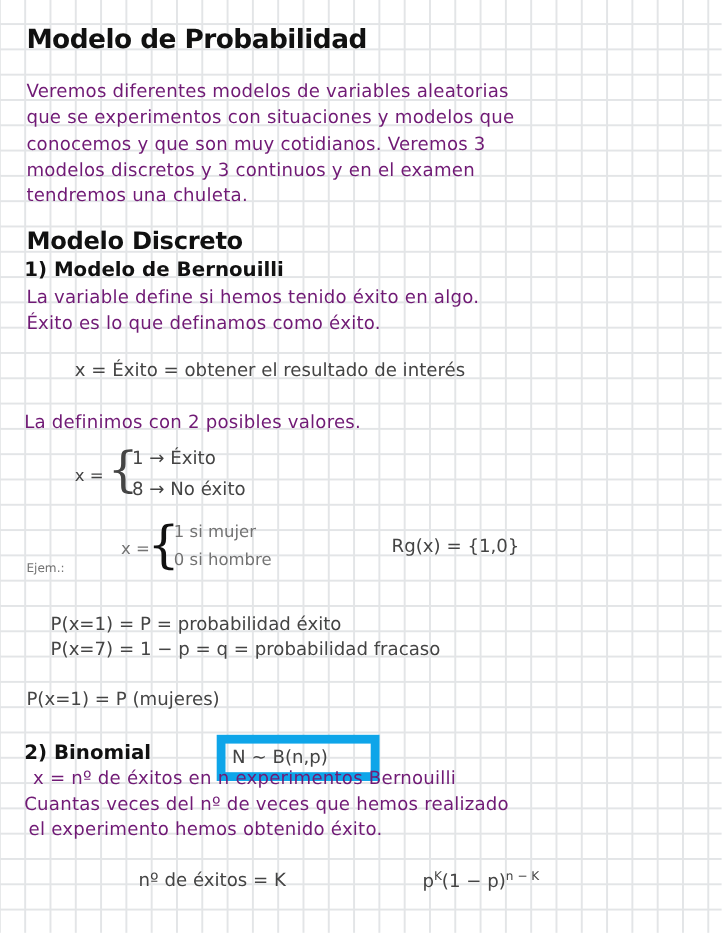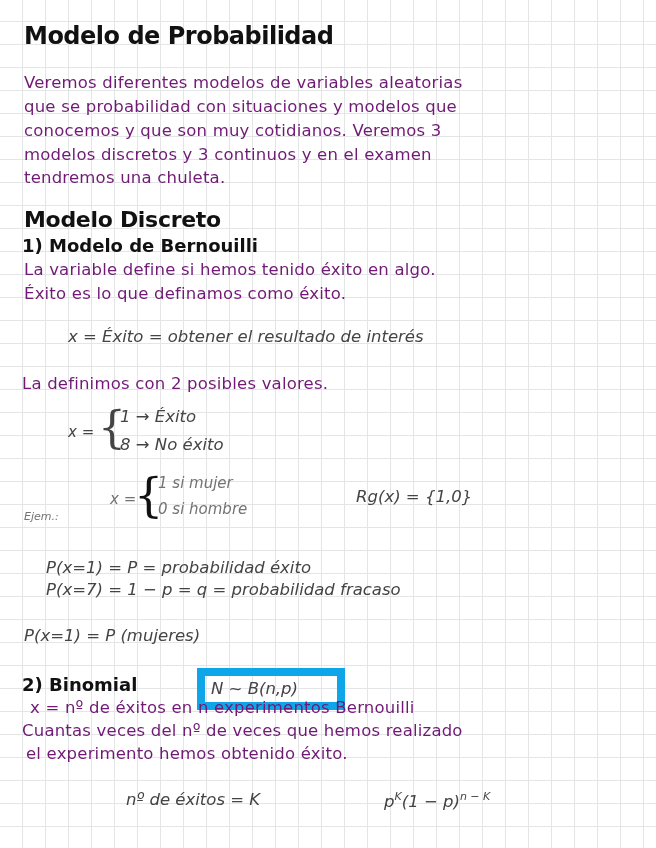--- a/index.html
+++ b/index.html
@@ -11,36 +11,36 @@
       linear-gradient(to bottom, #e3e5e7 1.5px, transparent 1.5px);
     background-size: 23px 23px;
     background-position: 22px 21px;
     font-family: "DejaVu Sans", sans-serif;
   }
   .t { position: absolute; white-space: nowrap; margin: 0; }
   .h1 { font-family: "DejaVu Sans", sans-serif; font-weight: bold; color: #111; font-size: 24px; letter-spacing: -0.5px; }
   .h2 { font-family: "DejaVu Sans", sans-serif; font-weight: bold; color: #111; font-size: 22px; letter-spacing: -0.3px; }
   .h3 { font-family: "DejaVu Sans", sans-serif; color: #111; font-size: 18px; }
   .body { font-family: "DejaVu Sans", sans-serif; color: #701a75; font-size: 16.5px; letter-spacing: 0.2px; }
-  .math { font-family: "DejaVu Sans", sans-serif; color: #444; font-size: 16.5px; font-style: italic; }
+  .math { font-family: "DejaVu Sans", sans-serif; color: #444; font-size: 16.5px; }
   .dark { color: #737373; }
   .brace { position: absolute; font-family: "DejaVu Serif", serif; font-weight: 300; color: #444; line-height: 1; }
   .boxed { border: 8px solid #0ea5e9; padding: 2px 6px; }
   sup { font-size: 11px; }
 </style>
 </head>
 <body>
 
 <div>
 
   <h1 class="t h1" style="left:24px; top:22px;">Modelo de Probabilidad</h1>
 
   <div>
     <p class="t body" style="left:24px; top:73px;">Veremos diferentes modelos de variables aleatorias</p>
-    <p class="t body" style="left:24px; top:97px;">que se probabilidad con situaciones y modelos que</p>
+    <p class="t body" style="left:24px; top:97px;">que se experimentos con situaciones y modelos que</p>
     <p class="t body" style="left:24px; top:121px;">conocemos y que son muy cotidianos. Veremos 3</p>
     <p class="t body" style="left:24px; top:145px;">modelos discretos y 3 continuos y en el examen</p>
     <p class="t body" style="left:24px; top:168px;">tendremos una chuleta.</p>
   </div>
 
   <h2 class="t h2" style="left:24px; top:207px;">Modelo Discreto</h2>
 
   <h3 class="t h3" style="left:22px; top:235px;">1) Modelo de Bernouilli</h3>
 
   <p class="t body" style="left:24px; top:260px;">La variable define si hemos tenido éxito en algo.</p>

